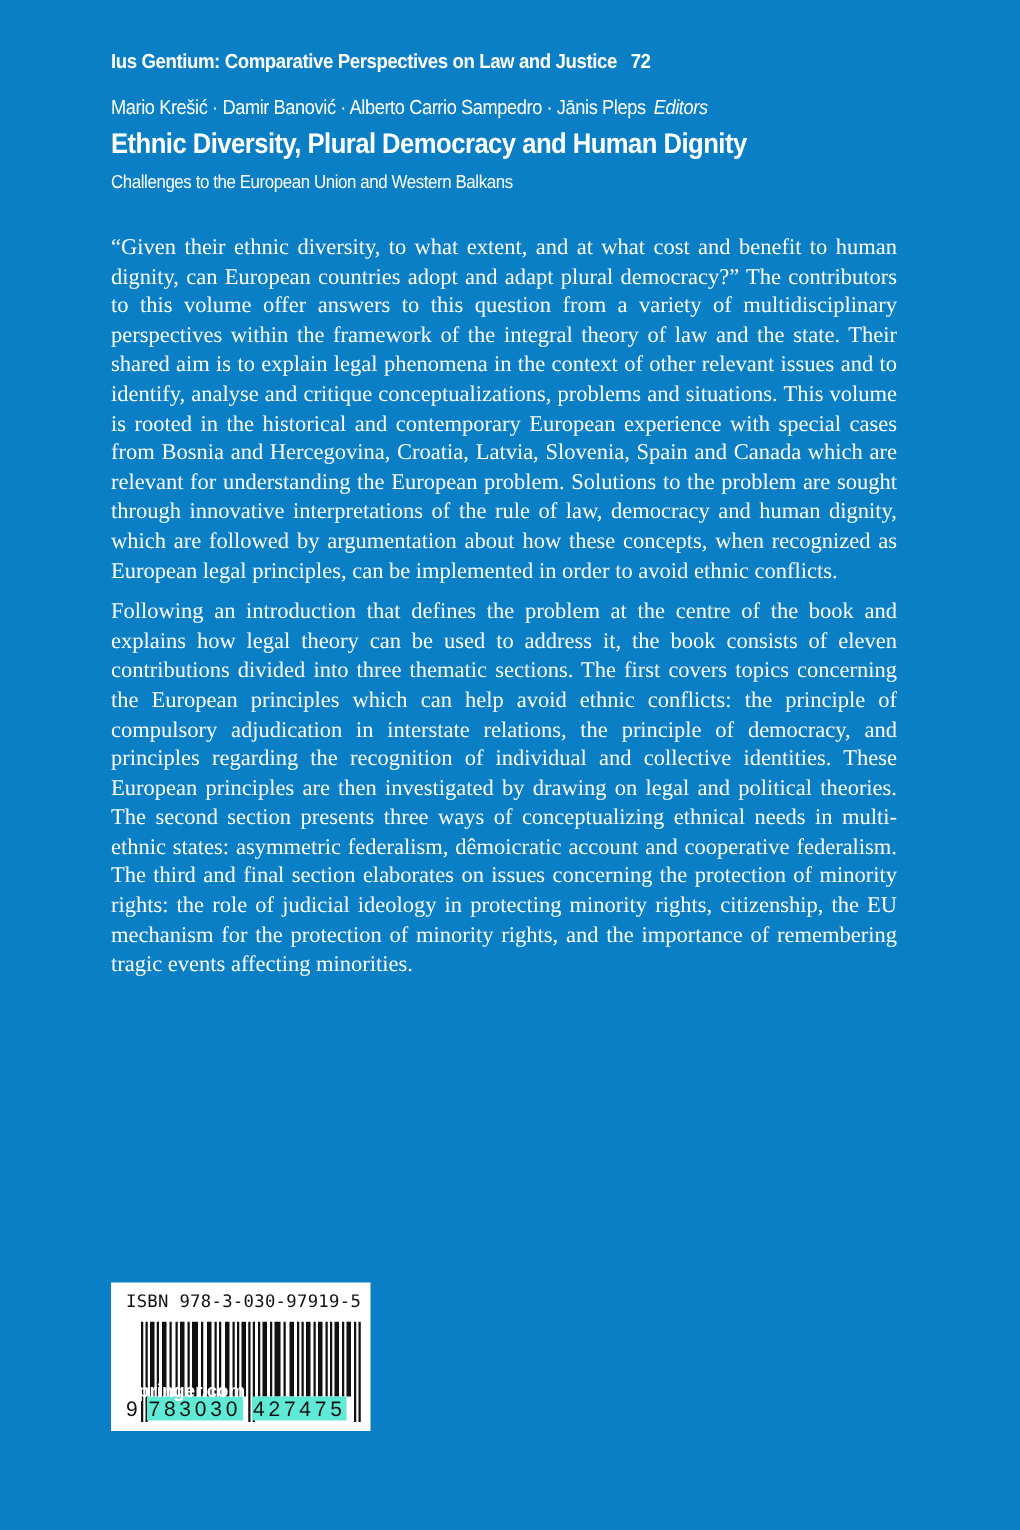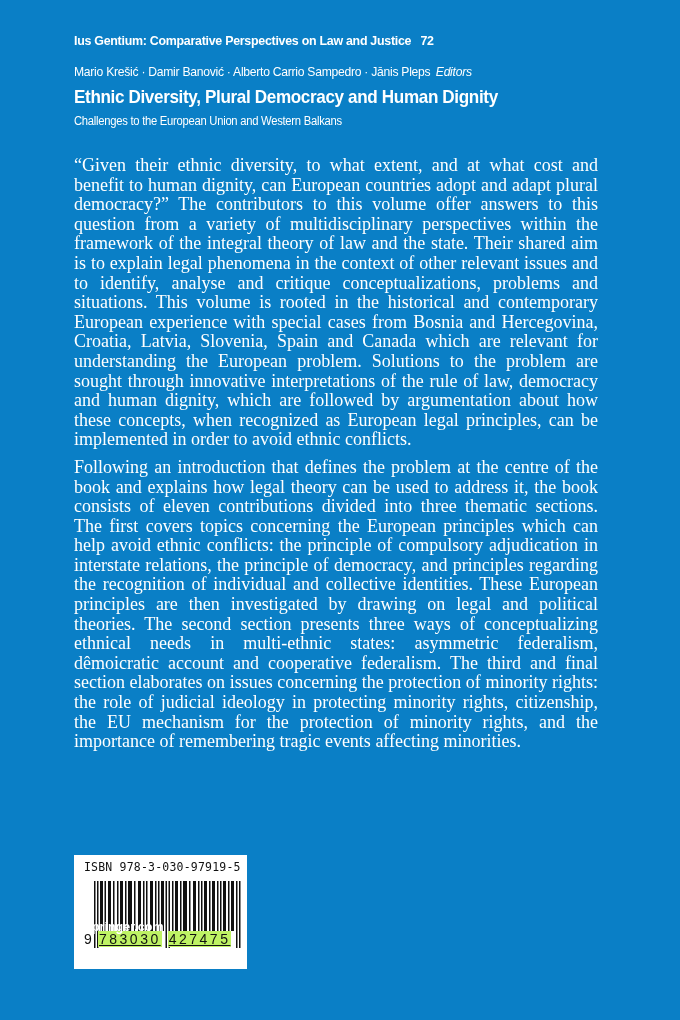--- a/index.html
+++ b/index.html
@@ -67,34 +67,34 @@
     white-space: nowrap;
     transform: scaleX(0.9);
     transform-origin: left top;
   }
   .blurb {
     position: absolute;
     left: 0;
     top: 156px;
     width: 524px;
     font-family: "Liberation Serif", serif;
-    font-size: 18px;
+    font-size: 15px;
     line-height: 19.6px;
     text-align: justify;
     hyphens: none;
   }
   .blurb p {
     margin: 0 0 8px 0;
   }
   .barcode-box {
     position: absolute;
     left: 74px;
     top: 855px;
     width: 173px;
-    height: 114px;
+    height: 99px;
     background: #ffffff;
     color: #111;
   }
   .isbn-text {
     position: absolute;
     left: 10px;
     top: 5px;
     font-family: "DejaVu Sans Mono", monospace;
     font-size: 11.5px;
     letter-spacing: 0.2px;
@@ -110,21 +110,21 @@
   .barcode-digits {
     position: absolute;
     left: 10px;
     top: 76px;
     font-family: "Liberation Sans", sans-serif;
     font-size: 14px;
     letter-spacing: 2.5px;
     white-space: nowrap;
   }
   .barcode-digits .d-first { display:inline-block; width: 14px; }
-  .barcode-digits .grp { background: #bef264; padding: 0 1px; text-decoration: underline; }
+  .barcode-digits .grp { background: #5eead4; padding: 0 1px; }
   .springer {
     position: absolute;
     left: 74px;
     top: 920px;
     font-family: "Liberation Sans", sans-serif;
     font-weight: bold;
     font-size: 12.5px;
     white-space: nowrap;
   }
   .springer .arrow {

